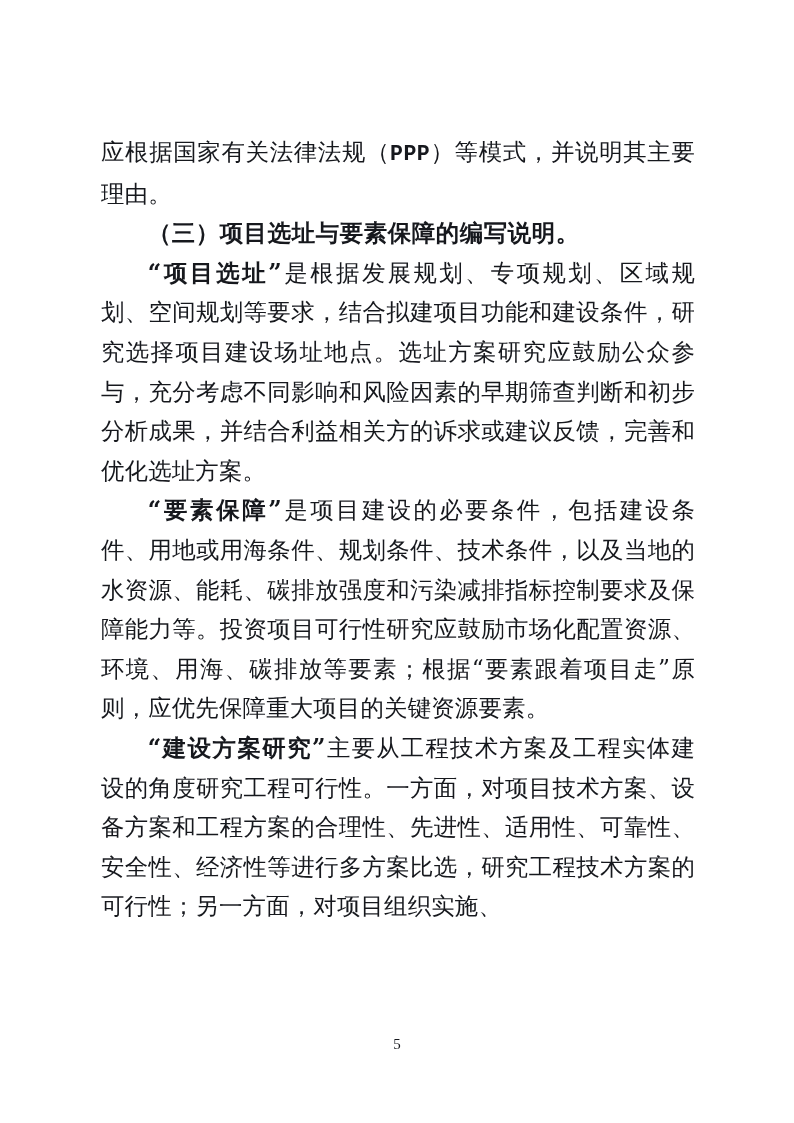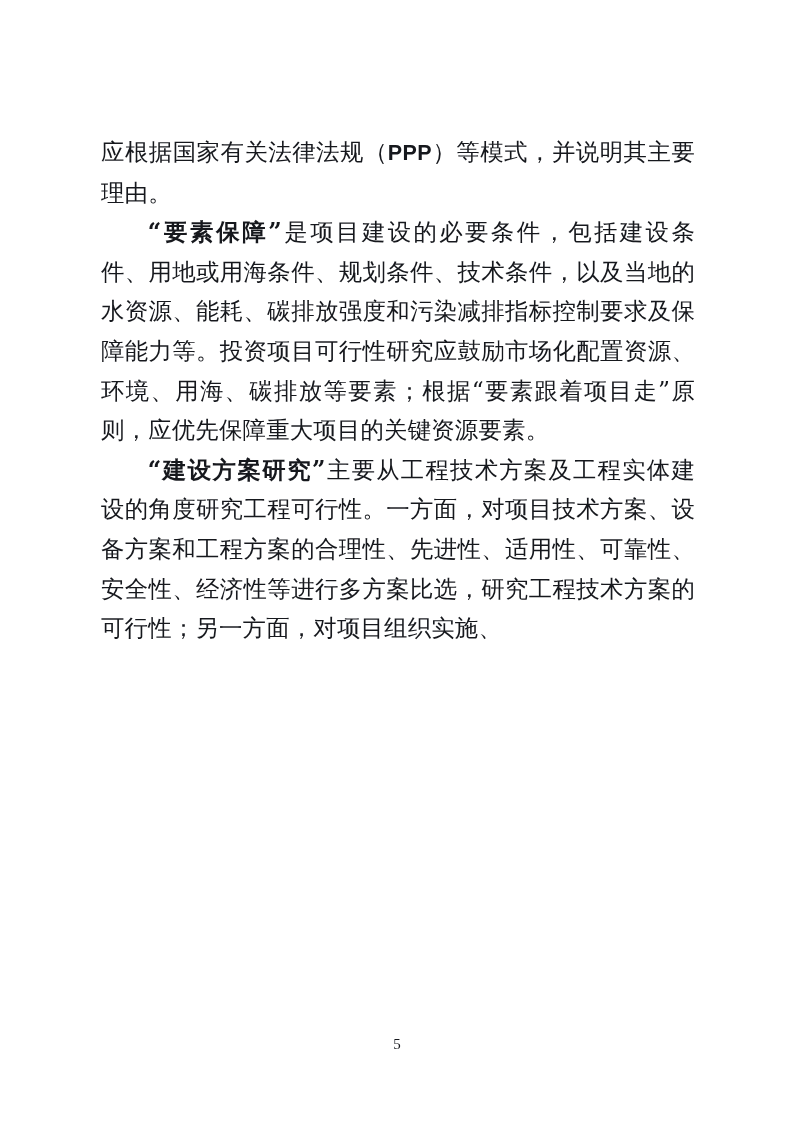--- a/index.html
+++ b/index.html
@@ -58,21 +58,21 @@
     font-weight: 700;
     letter-spacing: 0.6px;
   }
 
   .kt {
     font-weight: 700;
     letter-spacing: 0.5px;
   }
 
   .latin {
-    font-family: Liberation Sans, sans-serif;
+    font-family: Liberation Mono, monospace;
     font-weight: 700;
     font-size: 21.5px;
     letter-spacing: 0.4px;
   }
 
   .page-number {
     position: absolute;
     left: 0;
     top: 1036px;
     width: 794px;
@@ -86,21 +86,25 @@
 <body>
 
 <div class="page">
 
   <div class="text-block">
 
     <p class="para cont">
       <span>应根据国家有关法律法规（</span><span class="latin">PPP</span><span>）等模式，并说明其主要理由。</span>
     </p>
 
+    <p class="para heading">（三）项目选址与要素保障的编写说明。</p>
 
+    <p class="para indent">
+      <span class="kt">“项目选址”</span><span>是根据发展规划、专项规划、区域规划、空间规划等要求，结合拟建项目功能和建设条件，研究选择项目建设场址地点。选址方案研究应鼓励公众参与，充分考虑不同影响和风险因素的早期筛查判断和初步分析成果，并结合利益相关方的诉求或建议反馈，完善和优化选址方案。</span>
+    </p>
 
     <p class="para indent">
       <span class="kt">“要素保障”</span><span>是项目建设的必要条件，包括建设条件、用地或用海条件、规划条件、技术条件，以及当地的水资源、能耗、碳排放强度和污染减排指标控制要求及保障能力等。投资项目可行性研究应鼓励市场化配置资源、环境、用海、碳排放等要素；根据“要素跟着项目走”原则，应优先保障重大项目的关键资源要素。</span>
     </p>
 
 
 
     <p class="para indent">
       <span class="kt">“建设方案研究”</span><span>主要从工程技术方案及工程实体建设的角度研究工程可行性。一方面，对项目技术方案、设备方案和工程方案的合理性、先进性、适用性、可靠性、安全性、经济性等进行多方案比选，研究工程技术方案的可行性；另一方面，对项目组织实施、</span>
     </p>

